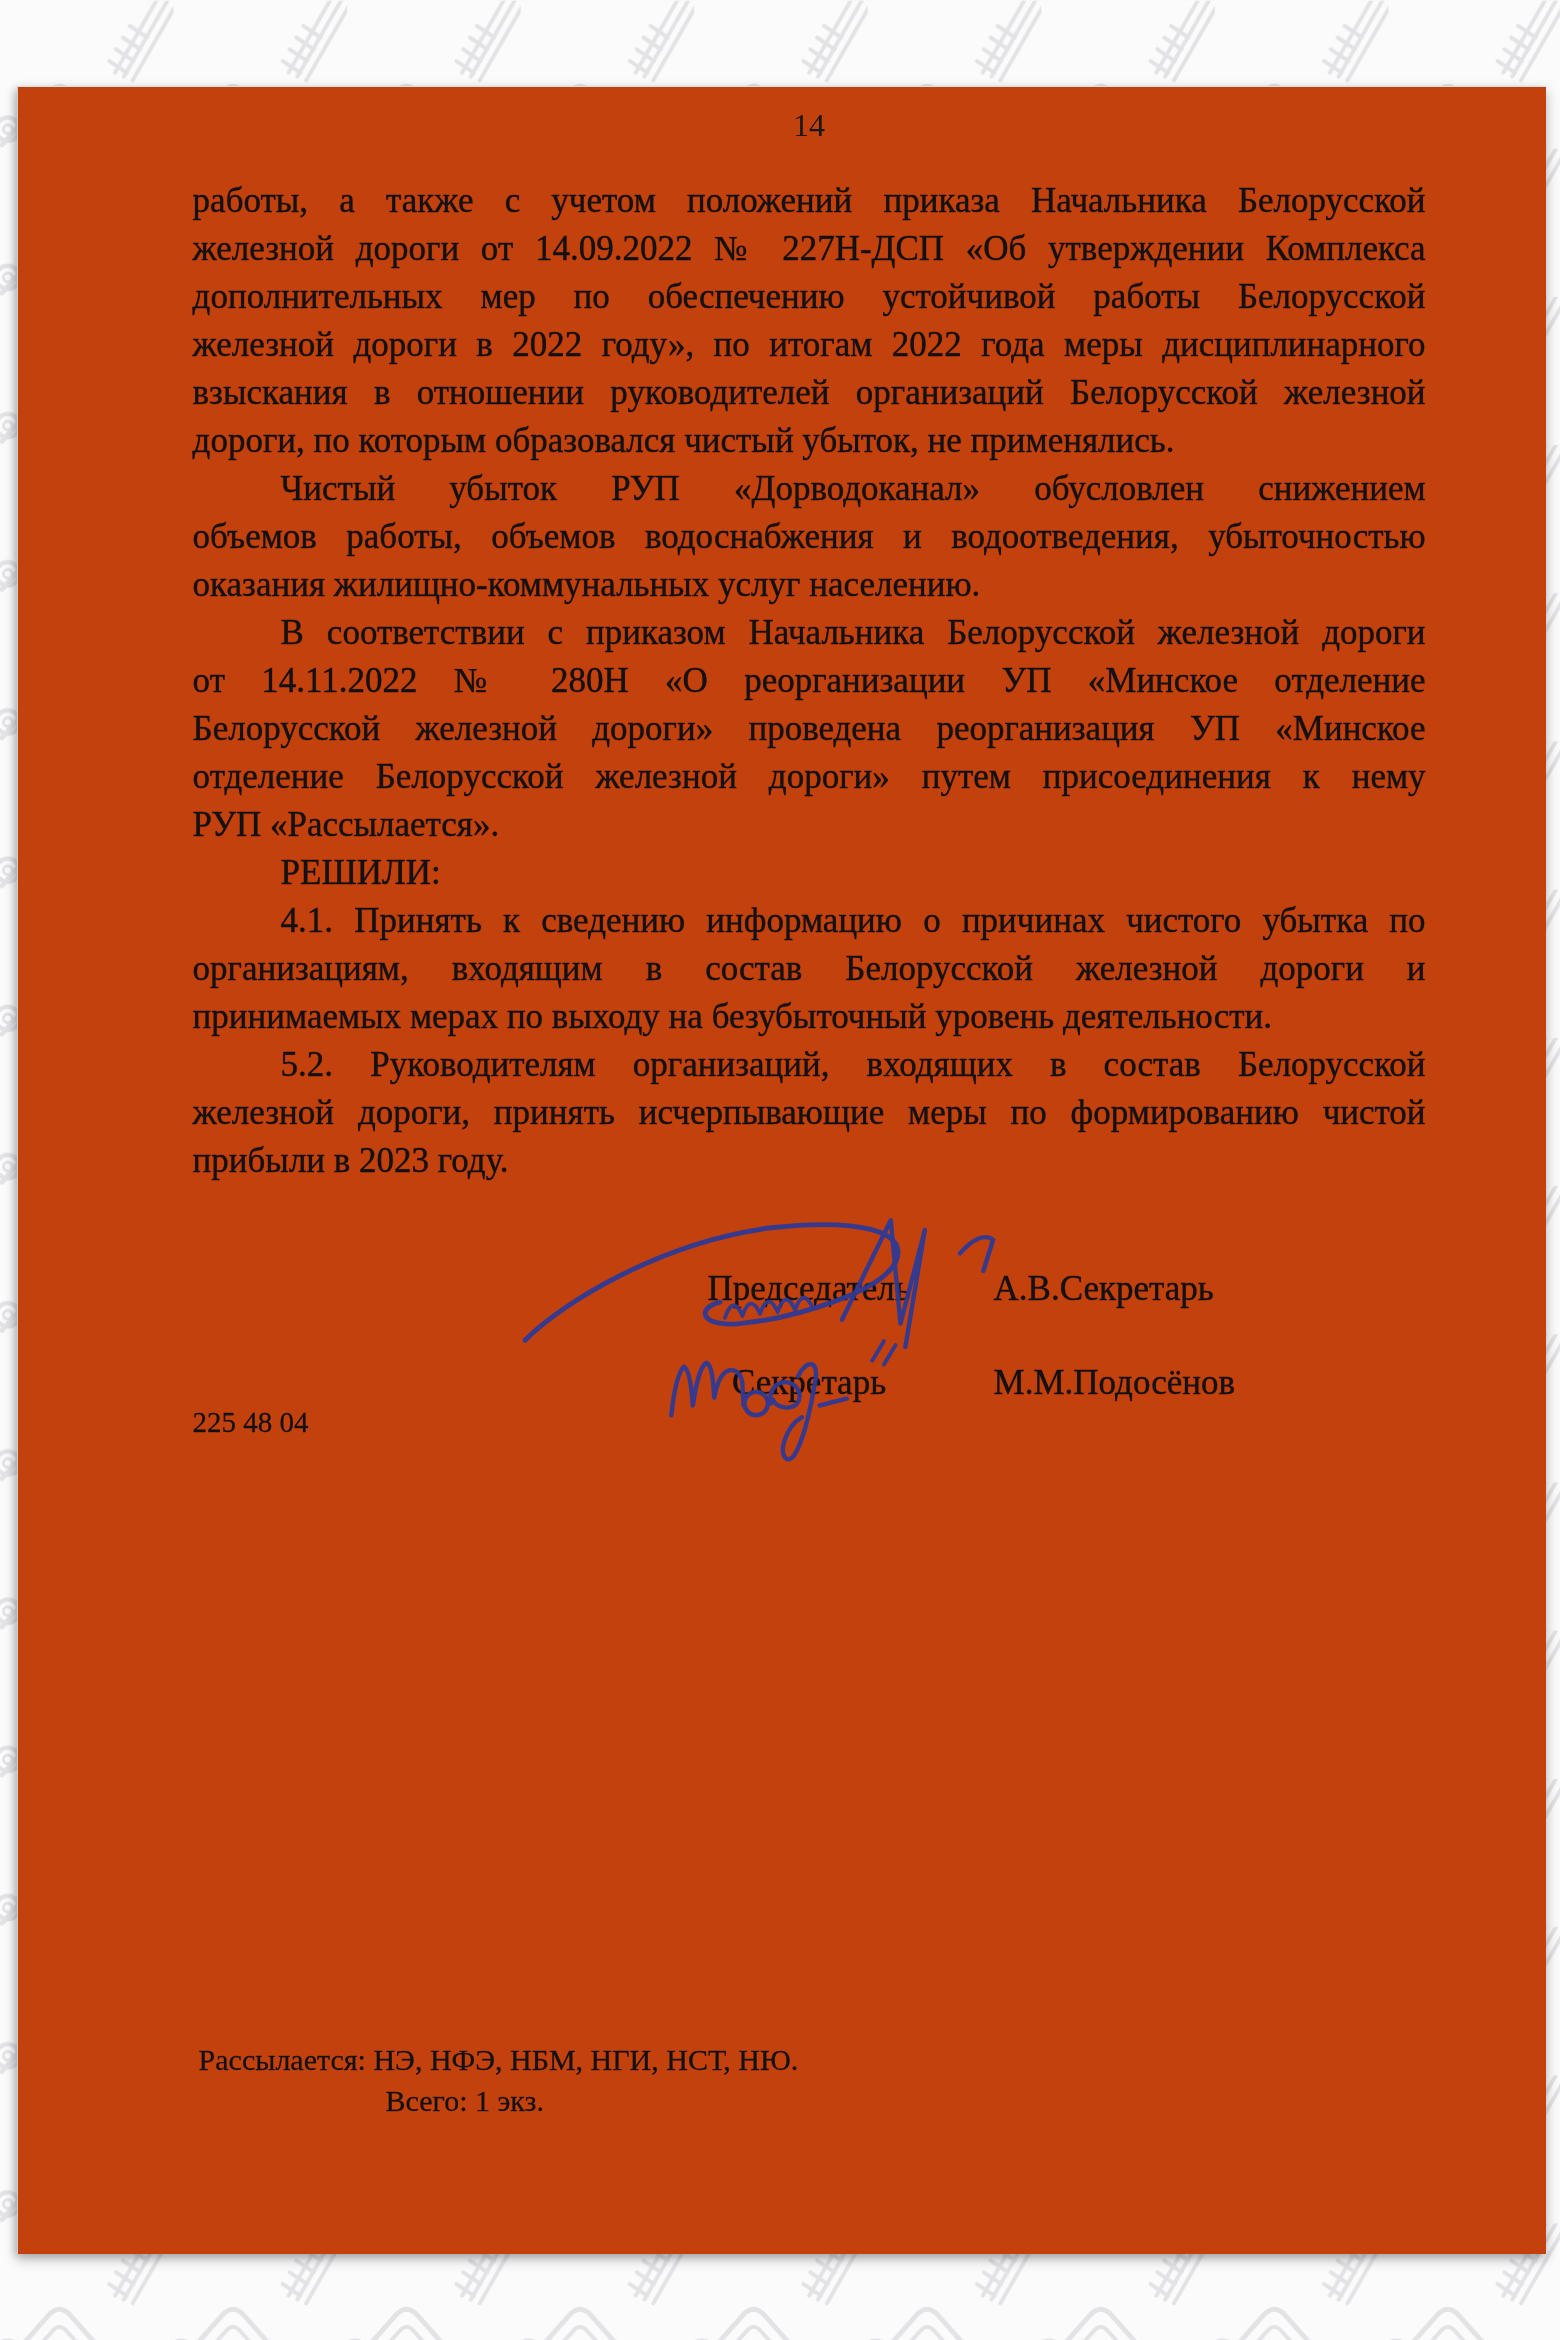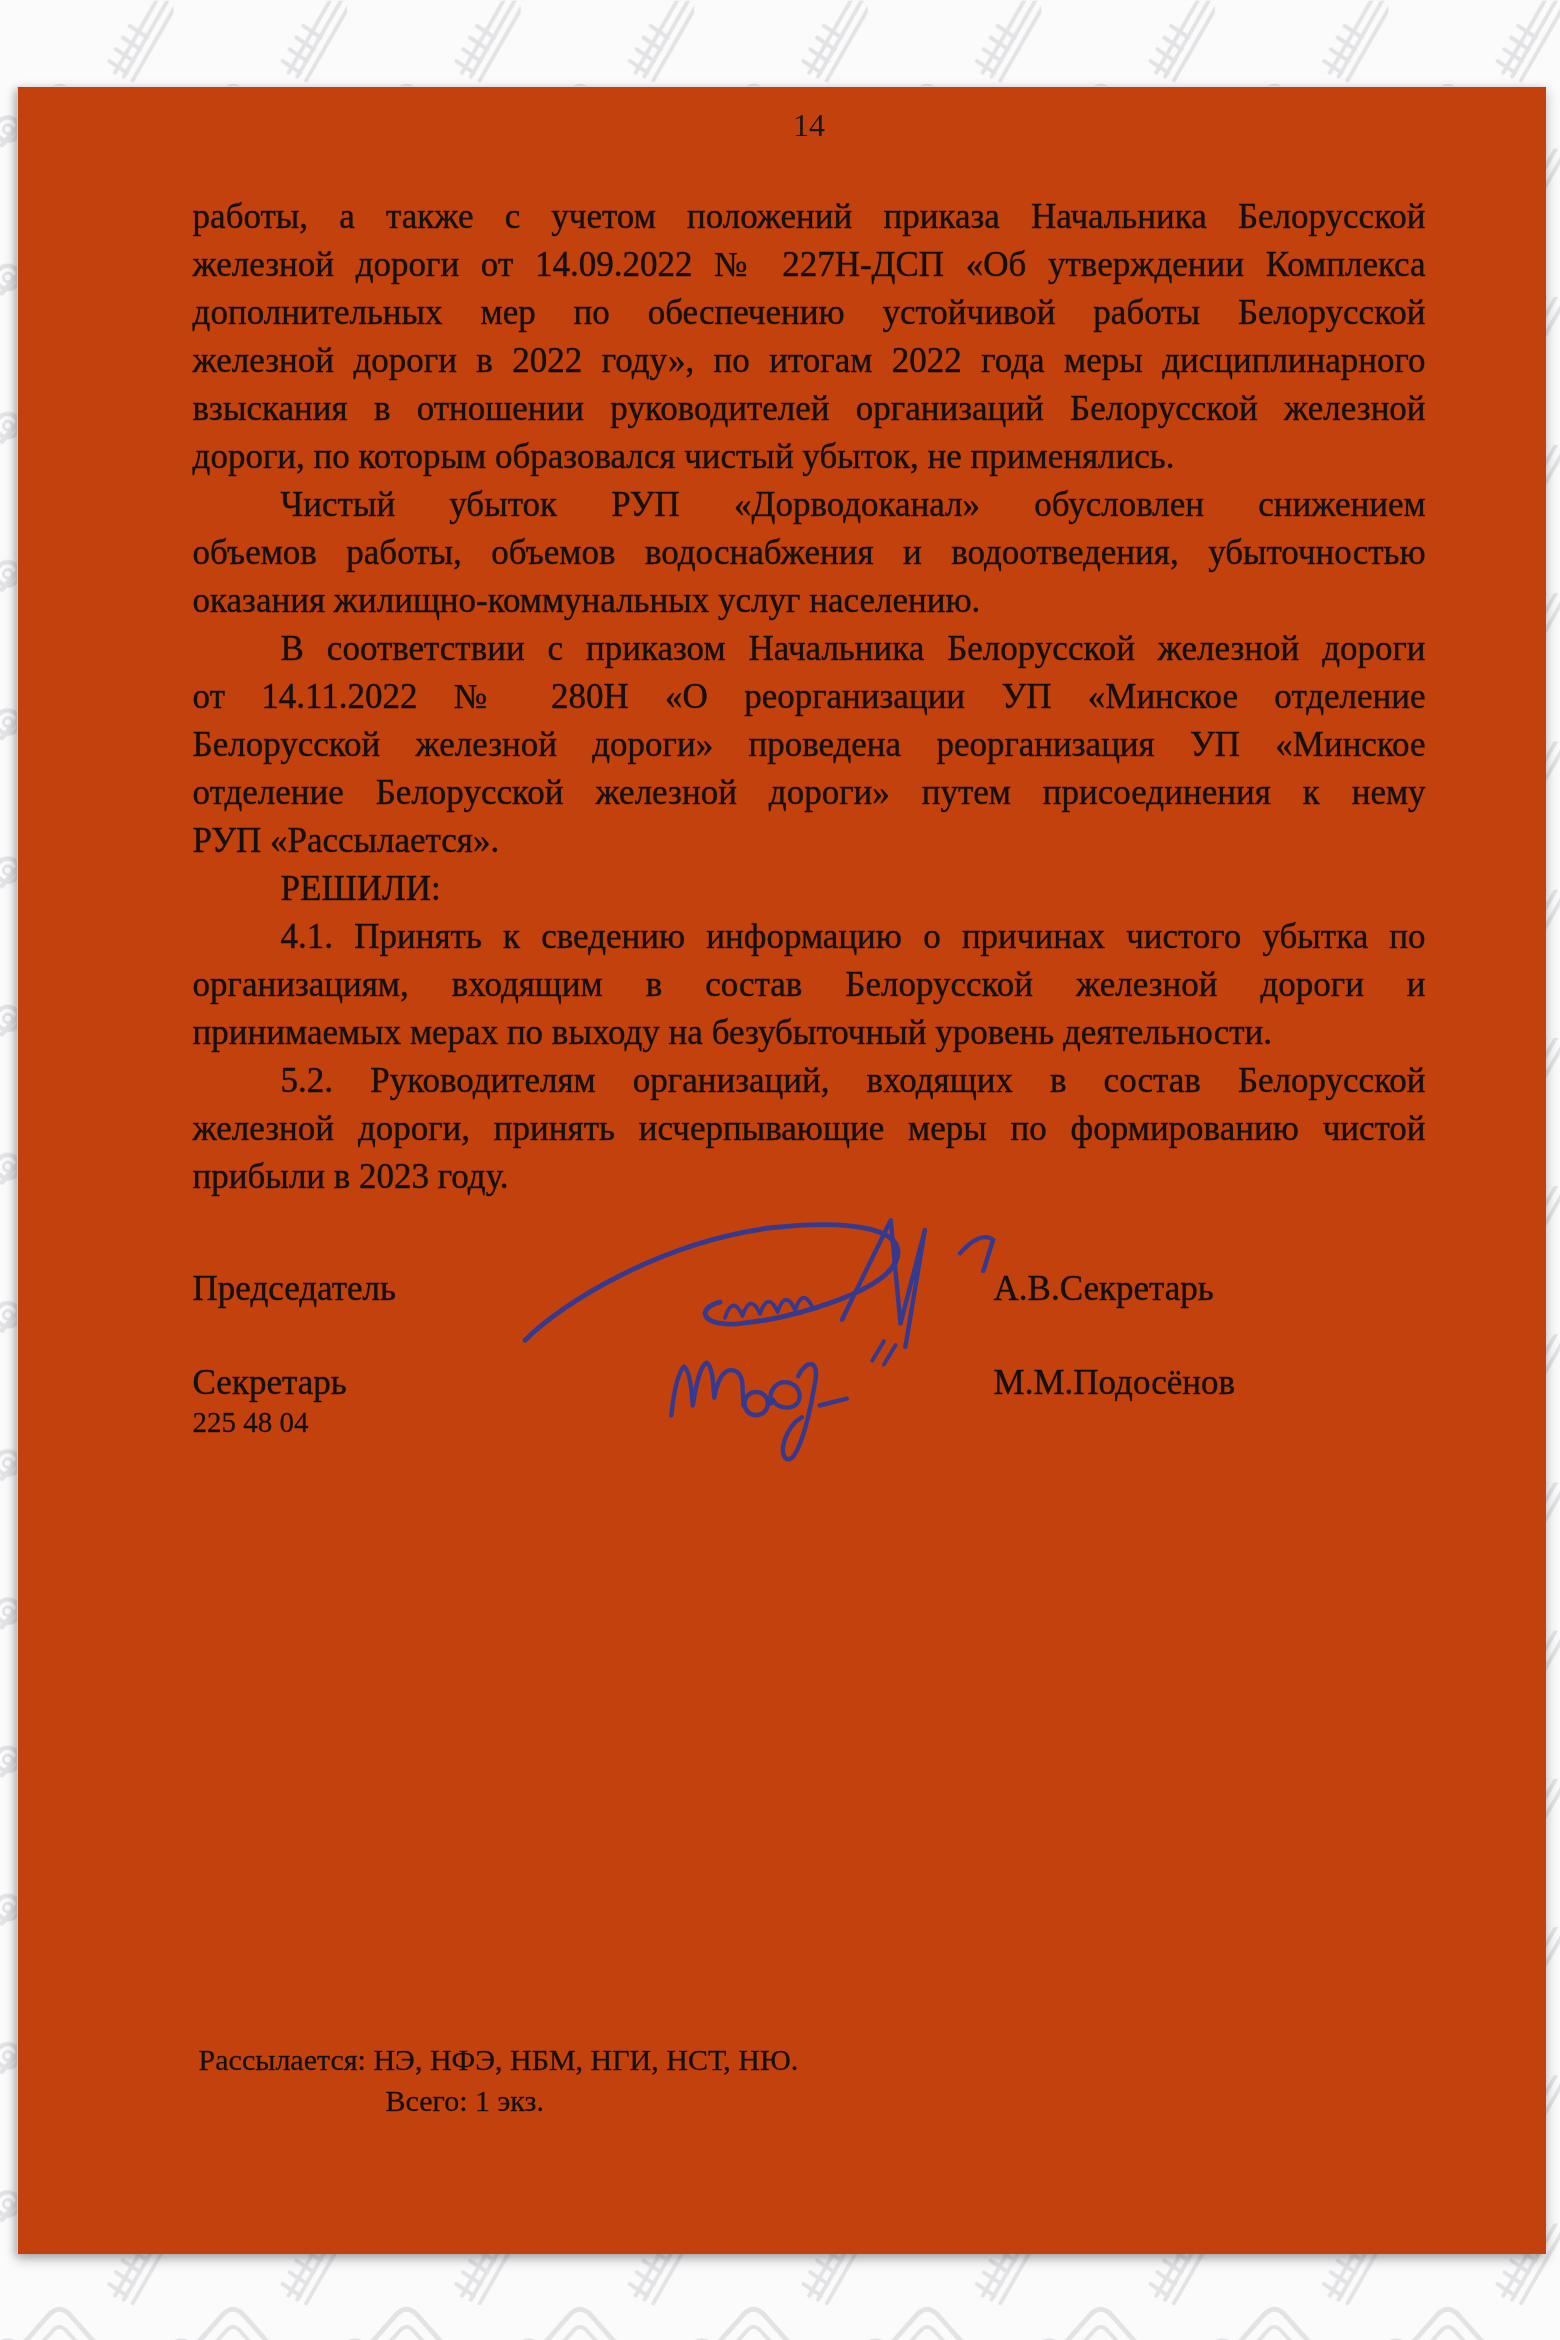--- a/index.html
+++ b/index.html
@@ -6,28 +6,28 @@
     background:#f7f7f8;font-family:"Liberation Serif","DejaVu Serif",serif;}
   .canvas{position:relative;width:1560px;height:2341px;}
   .bg{position:absolute;left:0;top:0;width:1560px;height:2341px;display:block;}
   .sheet{position:absolute;left:16.6px;top:86px;width:1528px;height:2167px;
     background:#c2410c;border-left:1px solid #cfcfd2;border-top:1px solid #e2e2e4;
     box-shadow:0 4.9px 11.7px rgba(40,40,45,.32), -2.9px 2.9px 6.8px rgba(40,40,45,.18);}
   .pagenum{position:absolute;left:175px;top:19.5px;width:1233px;text-align:center;
     font-size:32px;color:#17171a;}
   .body-text{position:absolute;left:175px;top:90px;width:1233px;font-size:35px;
     line-height:48px;color:#121215;text-align:justify;
-    text-shadow:0 0 1px rgba(10,10,15,.4);margin-top:16px;-webkit-text-stroke:0.3px rgba(10,10,15,.75);}
+    text-shadow:0 0 1px rgba(10,10,15,.4);-webkit-text-stroke:0.3px rgba(10,10,15,.75);}
   .para{text-indent:88px;}
   .para.first{text-indent:0;}
   .plines{white-space:pre-line;text-align:justify;text-align-last:justify;}
   .plast{text-indent:0;text-align:right;text-align-last:left;}
   .para.indent-last .plast{text-indent:88px;}
   .sigrow{position:absolute;left:175px;width:1233px;font-size:35px;color:#121215;
-    text-shadow:0 0 1px rgba(10,10,15,.4);-webkit-text-stroke:0.3px rgba(10,10,15,.75);}
+    text-shadow:0 0 1px rgba(10,10,15,.4);text-align:center;-webkit-text-stroke:0.3px rgba(10,10,15,.75);}
   .sigrow .name{position:absolute;left:801px;top:0;}
   .phone{position:absolute;left:175px;top:1319px;font-size:29px;color:#121215;
     -webkit-text-stroke:0.3px rgba(10,10,15,.75);}
   .dist1{position:absolute;left:181px;top:1956px;font-size:30px;color:#121215;
     -webkit-text-stroke:0.3px rgba(10,10,15,.75);}
   .dist2{position:absolute;left:368px;top:1997px;font-size:30px;color:#121215;
     -webkit-text-stroke:0.3px rgba(10,10,15,.75);}
   .sigs{position:absolute;left:0;top:0;width:1528px;height:2167px;pointer-events:none;}
 </style>
 </head>

